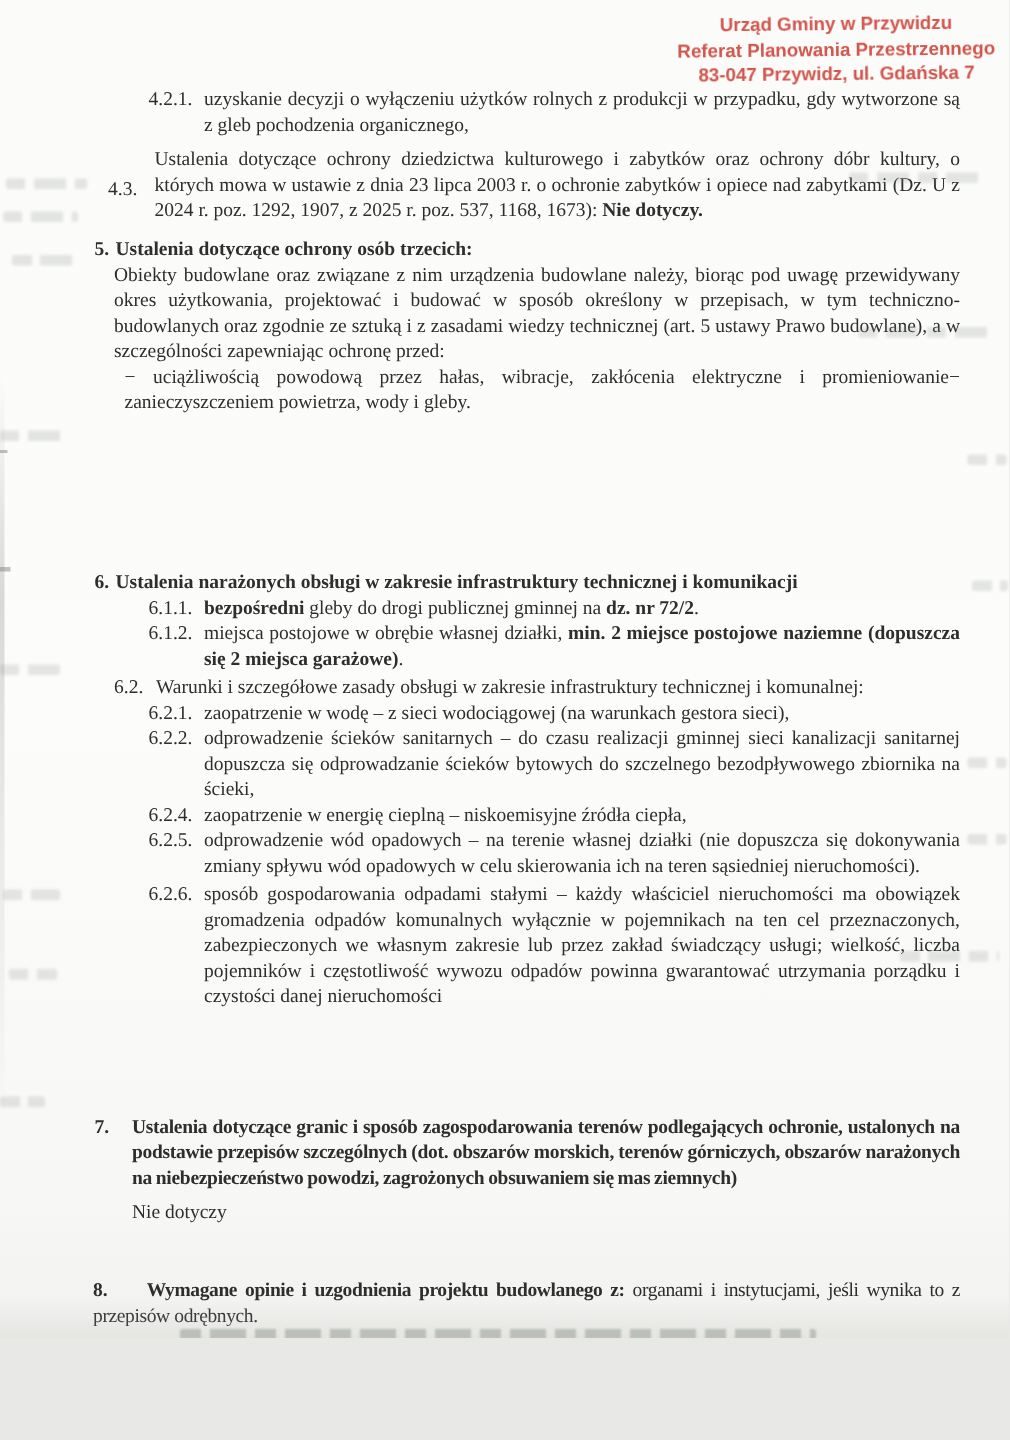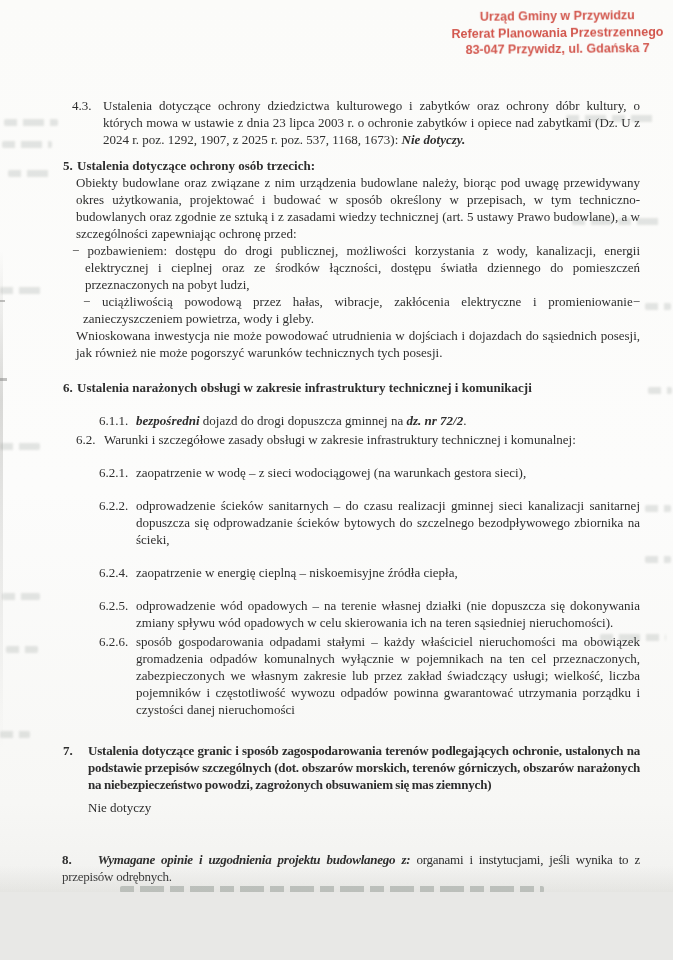--- a/index.html
+++ b/index.html
@@ -26,38 +26,38 @@
     transform:rotate(-0.6deg);
     filter:blur(0.35px);
     opacity:.93;
     white-space:nowrap;
   }
   
   .row{display:flex;align-items:flex-start;}
   .num{flex:0 0 auto;}
   .txt{flex:1 1 auto;text-align:justify;}
   .bold{font-weight:bold;}
-  b{font-weight:bold;font-style:italic;}
+  b{font-weight:bold;}
 
   .b421{position:absolute;left:99px;top:57px;width:541px;}
   .b421 .num{width:37px;}
   .b43{position:absolute;left:72px;top:97px;width:568px;}
-  .b43 .num{width:31px;}
+  .b43 .num{width:31px;margin-top:20px;}
 
   .s5{position:absolute;left:63px;top:157px;width:577px;}
   .s5 .head .num{width:14px;}
   .s5 p{margin:0 0 0 13px;text-align:justify;}
   .s5 p.dash1{margin-left:9px;padding-left:13px;text-indent:-13px;}
   .s5 p.dash2{margin-left:20px;}
 
   .s6{position:absolute;left:63px;top:379px;width:577px;}
   .s6 .head .num{width:14px;}
   .s6 .l2{margin-left:13px;}
   .s6 .l2 .num{width:28px;}
-  .s6 .l3{margin-left:36px;margin-top:16px;}
+  .s6 .l3{margin-left:36px;}
   .s6 .l3 .num{width:37px;}
   .s6 .gap{margin-top:2px;}
 
   .s7{position:absolute;left:63px;top:742px;width:577px;}
   .s7 .num{width:25px;}
   .s7 .txt{letter-spacing:-0.2px;word-spacing:-0.5px;}
   .s7 .body{margin:6px 0 0 25px;}
 
   .s8{position:absolute;left:62px;top:826px;width:578px;text-align:justify;margin-top:25px;}
   .s8 .tab{display:inline-block;width:26px;}
@@ -95,45 +95,51 @@
 <div class="page">
 
   <div class="stamp" style="color: rgb(207, 74, 64);">
     <div>Urząd Gminy w Przywidzu</div>
     <div>Referat Planowania Przestrzennego</div>
     <div>83-047 Przywidz, ul. Gdańska 7</div>
   </div>
 
   <div class="content-layer">
 
+    <div class="row b421">
+      <span class="num">4.2.1.</span>
+      <span class="txt">uzyskanie decyzji o wyłączeniu użytków rolnych z produkcji w przypadku, gdy wytworzone są z gleb pochodzenia organicznego,</span>
+    </div>
 
     <div class="row b43">
       <span class="num">4.3.</span>
       <span class="txt"><span>Ustalenia dotyczące ochrony dziedzictwa kulturowego i zabytków oraz ochrony dóbr kultury, o których mowa w ustawie z dnia 23 lipca 2003 r. o ochronie zabytków i opiece nad zabytkami (Dz. U z 2024 r. poz. 1292, 1907, z 2025 r. poz. 537, 1168, 1673): </span><b>Nie dotyczy.</b></span>
     </div>
 
     <div class="s5">
       <div class="row head">
         <span class="num bold">5.</span>
         <span class="txt bold">Ustalenia dotyczące ochrony osób trzecich:</span>
       </div>
       <p>Obiekty budowlane oraz związane z nim urządzenia budowlane należy, biorąc pod uwagę przewidywany okres użytkowania, projektować i budować w sposób określony w przepisach, w tym techniczno-budowlanych oraz zgodnie ze sztuką i z zasadami wiedzy technicznej (art. 5 ustawy Prawo budowlane), a w szczególności zapewniając ochronę przed:</p>
-      <p class="dash1">− pozbawieniem: dostępu do drogi publicznej, możliwości korzystania z wody, kanalizacji, energii elektrycznej i cieplnej oraz ze środków łączności, dostępu światła dziennego do pomieszczeń przeznaczonych na pobyt ludzi,</p>
       <p class="dash2">− uciążliwością powodową przez hałas, wibracje, zakłócenia elektryczne i promieniowanie− zanieczyszczeniem powietrza, wody i gleby.</p>
-      <p>Wnioskowana inwestycja nie może powodować utrudnienia w dojściach i dojazdach do sąsiednich posesji, jak również nie może pogorszyć warunków technicznych tych posesji.</p>
     </div>
 
     <div class="s6">
       <div class="row head">
         <span class="num bold">6.</span>
         <span class="txt bold">Ustalenia narażonych obsługi w zakresie infrastruktury technicznej i komunikacji</span>
       </div>
       <div class="row l3">
         <span class="num">6.1.1.</span>
-        <span class="txt"><b>bezpośredni</b><span> dojazd do drogi dopuszcza gminnej na </span><b>dz. nr 72/2</b><span>.</span></span>
+        <span class="txt"><b>bezpośredni</b><span> gleby do drogi publicznej gminnej na </span><b>dz. nr 72/2</b><span>.</span></span>
+      </div>
+      <div class="row l3">
+        <span class="num">6.1.2.</span>
+        <span class="txt"><span>miejsca postojowe w obrębie własnej działki, </span><b>min. 2 miejsce postojowe naziemne (dopuszcza się 2 miejsca garażowe)</b><span>.</span></span>
       </div>
       <div class="row l2 gap">
         <span class="num">6.2.</span>
         <span class="txt">Warunki i szczegółowe zasady obsługi w zakresie infrastruktury technicznej i komunalnej:</span>
       </div>
       <div class="row l3">
         <span class="num">6.2.1.</span>
         <span class="txt">zaopatrzenie w wodę – z sieci wodociągowej (na warunkach gestora sieci),</span>
       </div>
       <div class="row l3">

